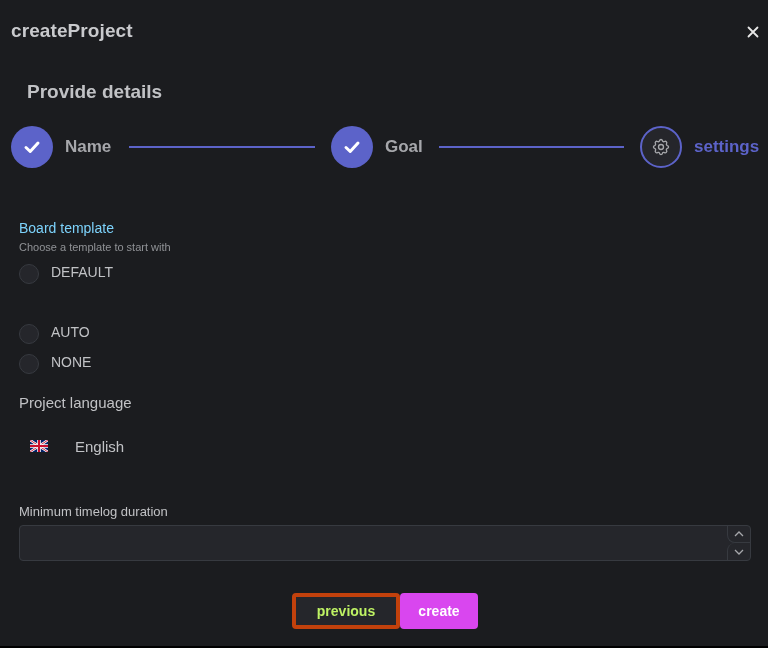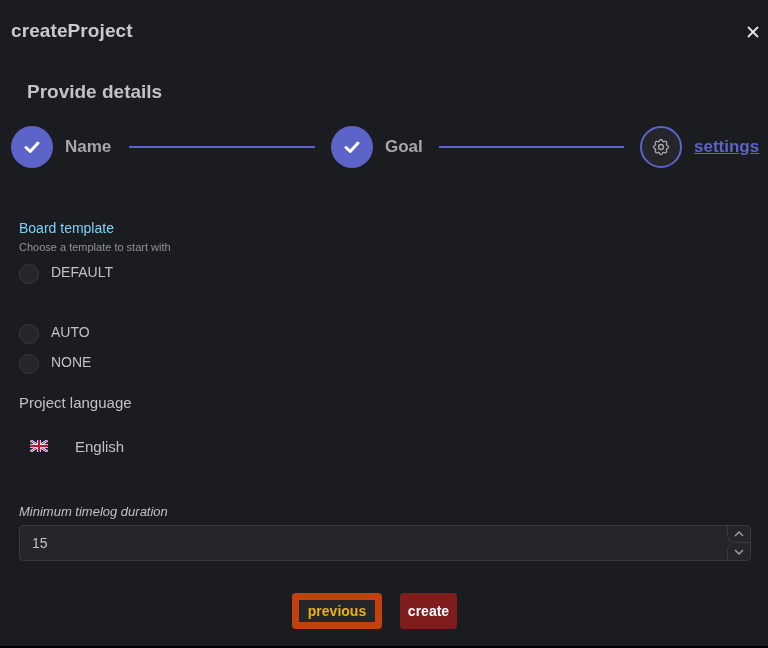--- a/index.html
+++ b/index.html
@@ -8,45 +8,45 @@
   .modal { position: absolute; left: 0; top: 0; width: 768px; height: 646px; background: #1b1c1f; }
   .title { position: absolute; left: 11px; top: 20px; font-size: 19px; font-weight: bold; color: #c9cacd; letter-spacing: 0.1px; }
   .close { position: absolute; left: 745px; top: 24px; width: 16px; height: 16px; cursor: pointer; }
   .subtitle { position: absolute; left: 27px; top: 81px; font-size: 19px; font-weight: bold; color: #c1c2c5; }
 
   .stepper { position: absolute; left: 11px; top: 126px; width: 760px; height: 42px; }
   .step-circle { position: absolute; top: 0; width: 42px; height: 42px; border-radius: 50%; display: flex; align-items: center; justify-content: center; }
   .step-circle.done { background: #5c63c9; }
   .step-circle.active { background: #25262b; border: 2px solid #5c63c9; }
   .step-label { position: absolute; top: 11px; font-size: 17px; font-weight: bold; color: #a6a7ab; }
-  .step-label.active { color: #5c63c9; text-decoration: underline; }
+  .step-label.active { color: #5c63c9; }
   .step-line { position: absolute; top: 20px; height: 2px; background: #5c63c9; }
 
   .section-label { position: absolute; left: 19px; font-size: 14px; color: #7dd3fc; }
   .section-desc { position: absolute; left: 19px; font-size: 11px; color: #909296; }
   .radio-row { position: absolute; left: 19px; height: 20px; display: flex; align-items: flex-start; cursor: pointer; }
   .radio { width: 20px; height: 20px; border-radius: 50%; background: #25262b; border: 1px solid #373a40; display: flex; align-items: center; justify-content: center; }
   .radio.checked { background: #5c63c9; border-color: #5c63c9; }
   .radio.checked::after { content: ""; width: 8px; height: 8px; border-radius: 50%; background: #fff; }
   .radio-label { margin-left: 12px; font-size: 14px; color: #c1c2c5; }
 
   .lang-label { position: absolute; left: 19px; top: 394px; font-size: 15px; color: #c1c2c5; }
   .lang-select { position: absolute; left: 30px; top: 435px; height: 22px; display: flex; align-items: center; cursor: pointer; gap: 16px; }
   .lang-text { margin-left: 11px; font-size: 15px; color: #c1c2c5; }
 
-  .num-label { position: absolute; left: 19px; top: 504px; font-size: 13px; color: #c1c2c5; font-style: italic; }
+  .num-label { position: absolute; left: 19px; top: 504px; font-size: 13px; color: #c1c2c5; }
   .num-input { position: absolute; left: 19px; top: 525px; width: 732px; height: 36px; background: #25262b; border: 1px solid #373a40; border-radius: 4px; }
   .num-value { position: absolute; left: 12px; top: 9px; font-size: 14px; color: #c1c2c5; background: transparent; border: none; outline: none; width: 680px; font-family: "Liberation Sans", sans-serif; }
   .num-ctrl { position: absolute; right: 0; width: 23px; height: 17px; border-left: 1px solid #373a40; display: flex; align-items: center; justify-content: center; cursor: pointer; }
   .num-ctrl.up { top: 0; border-bottom: 1px solid #373a40; border-radius: 0 4px 0 8px; }
   .num-ctrl.down { bottom: 0; border-radius: 8px 0 4px 0; }
 
   .btn { position: absolute; top: 593px; height: 36px; border-radius: 4px; font-size: 14px; font-weight: bold; display: flex; align-items: center; justify-content: center; cursor: pointer; font-family: "Liberation Sans", sans-serif; }
-  .btn-prev { left: 292px; width: 90px; background: #25262b; border: 7px solid #c2410c; color: #eab308; }
-  .btn-create { left: 400px; width: 57px; background: #7f1d1d; border: none; color: #fff; }
+  .btn-prev { left: 292px; width: 108px; background: #25262b; border: 4px solid #c2410c; color: #bef264; }
+  .btn-create { left: 400px; width: 78px; background: #d946ef; border: none; color: #fff; }
 </style>
 </head>
 <body>
 
 <div class="modal">
   <div class="title">createProject</div>
   <div class="close">
     <svg width="16" height="16" viewBox="0 0 16 16">
       <path d="M3.5 3.5 L12.5 12.5 M12.5 3.5 L3.5 12.5" stroke="#e8e8e8" stroke-width="1.8" stroke-linecap="round"></path>
     </svg>
@@ -103,21 +103,20 @@
       <path d="M0 0 L60 40 M60 0 L0 40" stroke="#fff" stroke-width="8"></path>
       <path d="M0 0 L60 40 M60 0 L0 40" stroke="#c8102e" stroke-width="3"></path>
       <path d="M30 0 V40 M0 20 H60" stroke="#fff" stroke-width="12"></path>
       <path d="M30 0 V40 M0 20 H60" stroke="#c8102e" stroke-width="7"></path>
     </svg>
     <span class="lang-text">English</span>
   </div>
 
   <div class="num-label">Minimum timelog duration</div>
   <div class="num-input">
-    <input class="num-value" value="15" style="">
     <div class="num-ctrl up">
       <svg width="10" height="6" viewBox="0 0 10 6">
         <path d="M1 5 L5 1 L9 5" stroke="#a6a7ab" stroke-width="1.3" fill="none"></path>
       </svg>
     </div>
     <div class="num-ctrl down">
       <svg width="10" height="6" viewBox="0 0 10 6">
         <path d="M1 1 L5 5 L9 1" stroke="#a6a7ab" stroke-width="1.3" fill="none"></path>
       </svg>
     </div>

